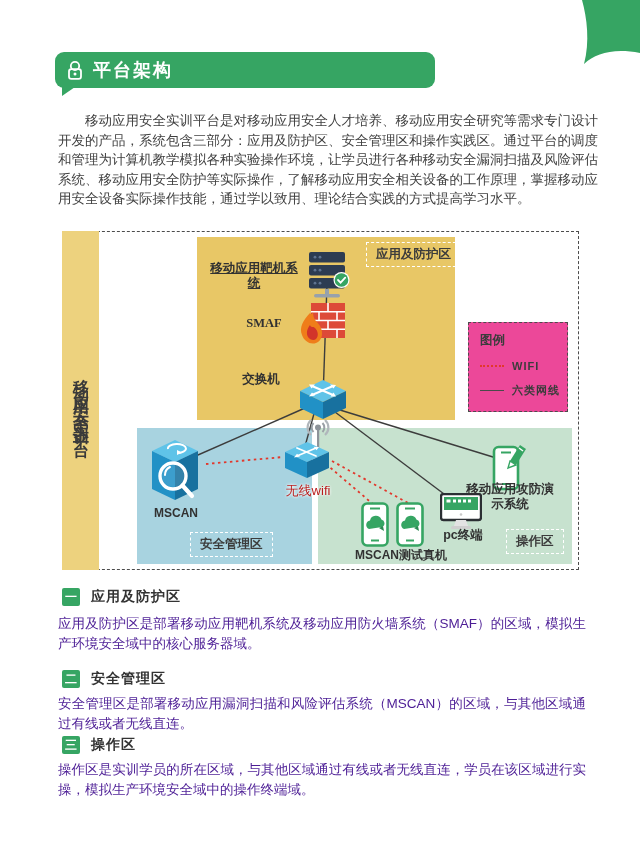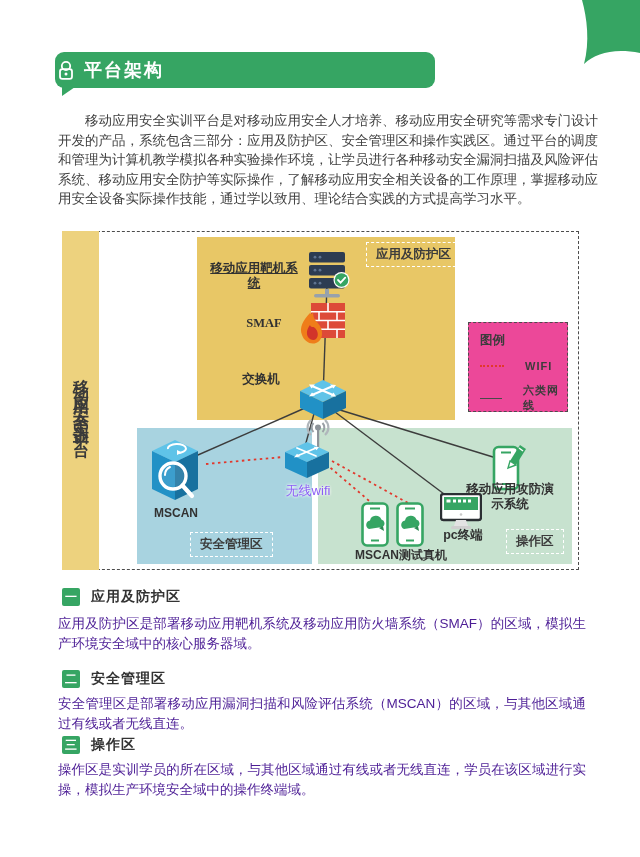--- a/index.html
+++ b/index.html
@@ -8,21 +8,21 @@
     position:relative; width:640px; height:857px; background:#ffffff;
     font-family:"Liberation Sans","DejaVu Sans",sans-serif; color:#3a3a3a;
     overflow:hidden; margin:0 auto;
   }
   
   .corner { position:absolute; top:0; right:0; width:62px; height:66px; }
   
   .badge {
     position:absolute; left:55px; top:52px; width:380px; height:36px;
     background:#36a563; border-radius:9px; display:flex; align-items:center;
-    padding-left:2px; gap:9px;
+    padding-left:11px; gap:9px;
   }
   .badge::after {
     content:""; position:absolute; left:7px; bottom:-8px; width:0; height:0;
     border-right:13px solid transparent; border-top:9px solid #36a563;
   }
   .badge-title { color:#fff; font-size:18px; font-weight:bold; letter-spacing:2px; }
   
   .intro {
     position:absolute; left:58px; top:111px; width:540px;
     font-size:13.5px; line-height:19.6px; text-align:justify; text-indent:2em;
@@ -49,38 +49,38 @@
   }
   .zl-app  { left:366px; top:242px; }
   .zl-mgmt { left:190px; top:532px; }
   .zl-ops  { left:506px; top:529px; }
   
   .legend {
     position:absolute; left:468px; top:322px; width:100px; height:90px;
     background:#ec4899; border:1px dashed #4c4c4c; padding:9px 0 0 11px; z-index:4;
   }
   .legend-title { font-size:12.5px; font-weight:bold; color:#3c3c3c; }
-  .legend-row { display:flex; align-items:center; gap:21px; margin-top:11px; }
+  .legend-row { display:flex; align-items:center; gap:8px; margin-top:11px; }
   .legend-line { width:24px; }
   .legend-line.dotted { border-top:2.5px dotted #e2382c; }
   .legend-line.solid  { border-top:1.5px solid #4a4a4a; }
   .legend-label { font-size:11px; font-weight:bold; color:#3c3c3c; letter-spacing:1px; }
   
   .lines { position:absolute; left:0; top:0; width:640px; height:857px; z-index:2; pointer-events:none; }
   
   .dev { position:absolute; z-index:3; }
   .dev-label {
     position:absolute; z-index:4; font-size:12.5px; font-weight:bold; color:#323232;
     text-align:center; line-height:15px;
   }
   .lbl-target { left:208px; top:261px; width:92px;text-decoration:underline; }
   .lbl-smaf   { left:238px; top:316px; width:52px; text-align:center;font-family:Liberation Serif, serif; }
   .lbl-switch { left:230px; top:372px; width:62px; }
   .lbl-mscan  { left:146px; top:506px; width:60px; font-size:12px; }
-  .lbl-wifi   { left:278px; top:483px; width:60px; font-weight:normal; font-size:13px; color:#8b5cf6;
+  .lbl-wifi   { left:278px; top:483px; width:60px; font-weight:normal; font-size:13px; color:#b91c1c;
                 text-shadow:0 0 3px #fff,0 0 3px #fff; }
   .lbl-phones { left:338px; top:548px; width:126px; font-size:12px; }
   .lbl-pc     { left:438px; top:528px; width:50px; }
   .lbl-demo   { left:466px; top:482px; width:88px; }
   
   .sec-head { position:absolute; left:62px; display:flex; align-items:center; gap:11px; }
   .sec-num {
     width:18px; height:18px; background:#36a563; border-radius:2px; color:#fff;
     font-size:12px; font-weight:bold; display:flex; align-items:center; justify-content:center;
   }

